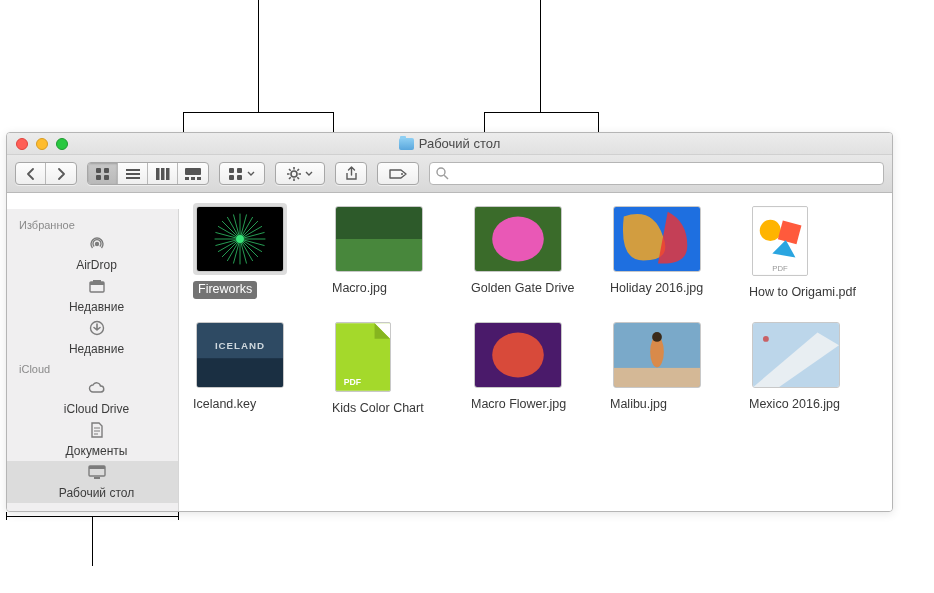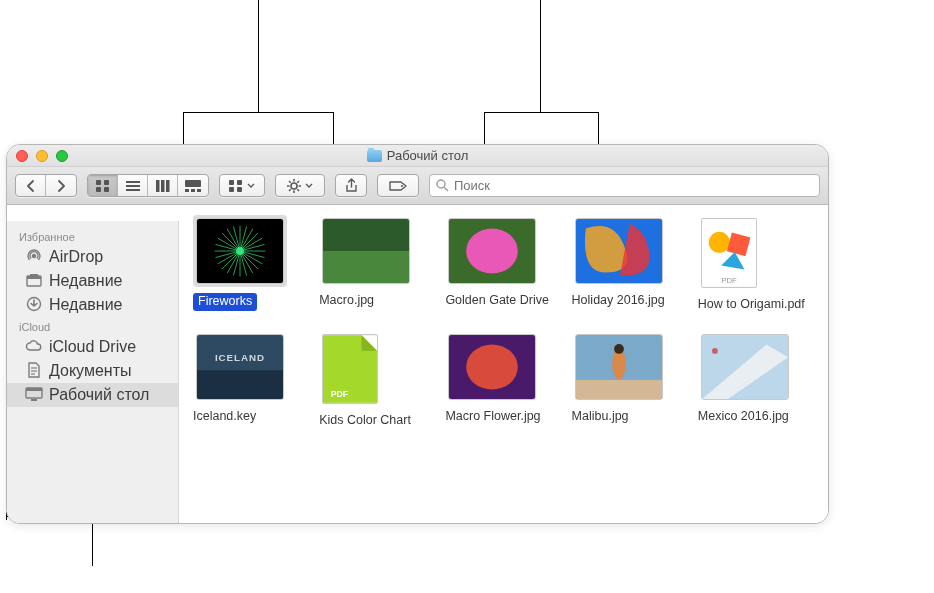--- a/index.html
+++ b/index.html
@@ -16,25 +16,25 @@
   .callout {
     position: absolute;
     background: #000;
   }
   .callout.v { width: 1px; }
   .callout.h { height: 1px; }
   
   .window {
     position: absolute;
     left: 6px;
-    top: 144px;
-    width: 823px;
+    top: 132px;
+    width: 887px;
     height: 380px;
     border: 1px solid #b5b5b5;
-    border-radius: 14px;
+    border-radius: 4px;
     background: #fff;
     overflow: hidden;
     box-shadow: 0 2px 10px rgba(0,0,0,0.1);
   }
   
   .titlebar {
     height: 22px;
     background: linear-gradient(#ececec,#e1e1e1);
     border-bottom: 1px solid #d0d0d0;
     display: flex;
@@ -141,26 +141,27 @@
     overflow: hidden;
     margin-top: 16px;
   }
   .sb-header {
     color: #8a8a8a;
     font-size: 11px;
     padding: 4px 12px 2px;
   }
   .sb-item {
     display: flex;
-    align-items: flex-start;
+    align-items: center;
     gap: 6px;
     padding: 3px 10px 3px 18px;
-    font-size: 16px;
+    font-size: 12px;
     color: #3c3c3c;
     cursor: default;
+    flex-direction: column;
   }
   .sb-item.selected {
     background: #dcdcdc;
   }
   .sb-item .ic {
     width: 18px; height: 16px;
     display:flex; align-items:center; justify-content:center;
     color:#7c7c7c;
   }
   .content {
@@ -200,21 +201,21 @@
   }
   .thumb-wrap { padding:3px; }
   .label {
     margin-top: 6px;
     font-size: 12.5px;
     color: #383838;
     max-width: 130px;
     line-height: 1.25;
   }
   .file.selected .label {
-    background: #1d4ed8;
+    background: #737373;
     color: #fff;
     border-radius: 3px;
     padding: 1px 5px;
   }
   
   svg { fill: currentColor; }
 </style>
 </head>
 <body>
 
@@ -346,21 +347,20 @@
             <circle cx="13" cy="6" r="1" fill="#5a5a5a"></circle>
           </svg>
       </div>
     </div>
 
     <div class="search">
       <svg width="13" height="13">
           <circle cx="5" cy="5" r="4" fill="none" stroke="#9c9c9c" stroke-width="1.4"></circle>
           <line x1="8.2" y1="8.2" x2="12" y2="12" stroke="#9c9c9c" stroke-width="1.4"></line>
         </svg>
-      <input type="text" placeholder="Поиск" style="">
     </div>
   </div>
 
   <div class="body">
     <div class="sidebar" id="sidebar">
         <div class="sb-header">Избранное</div>
         <div class="sb-item">
           <span class="ic">
             <svg width="16" height="16">
               <circle cx="8" cy="8" r="2.2" fill="#7c7c7c"></circle>

